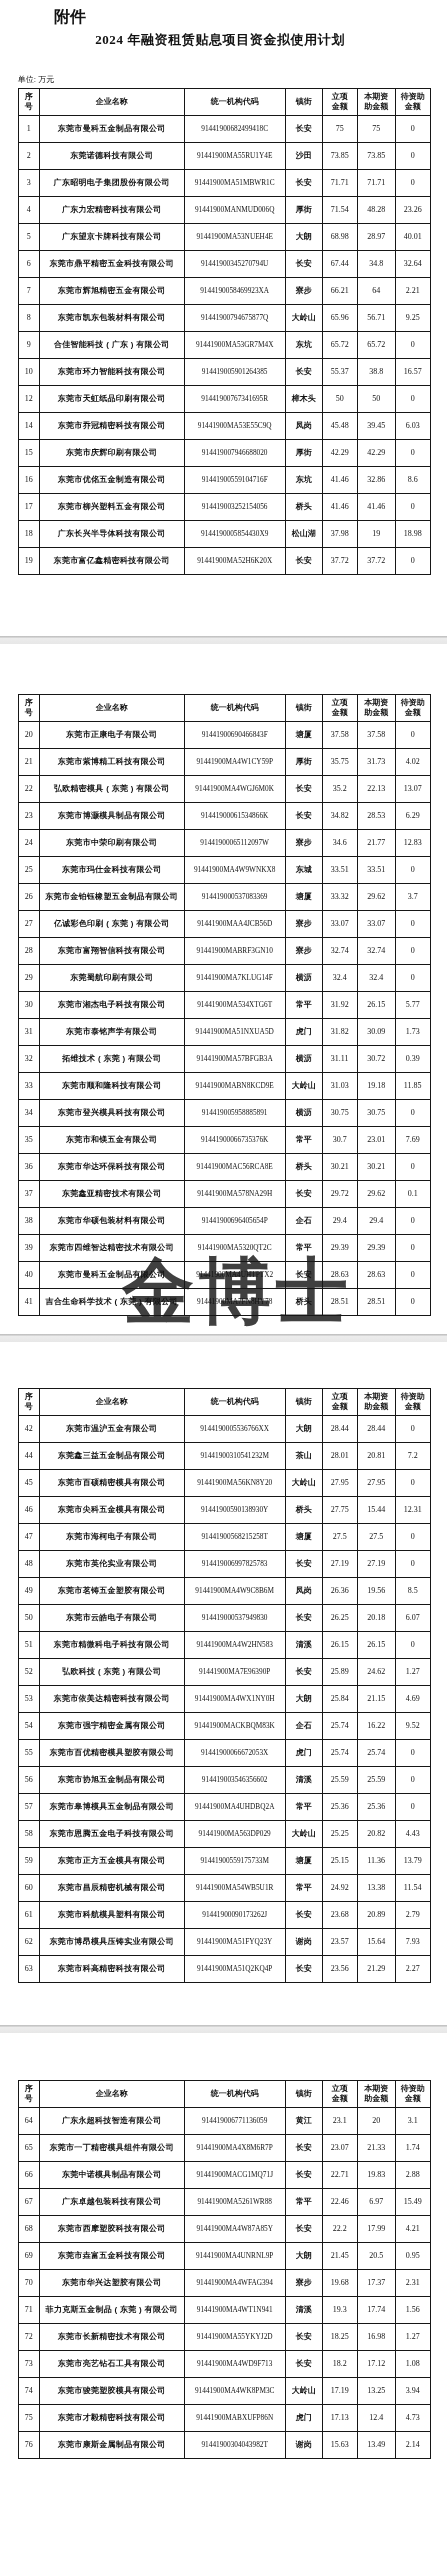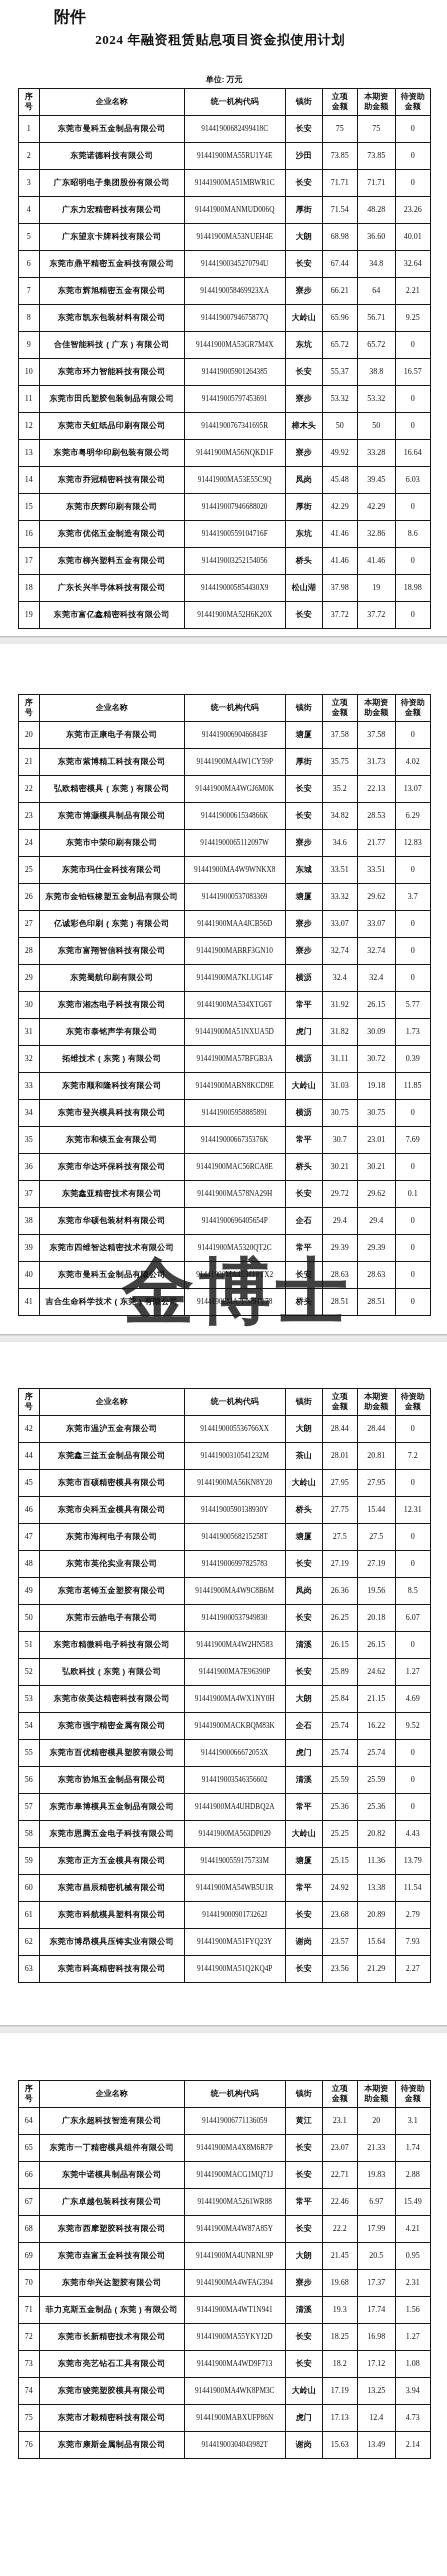--- a/index.html
+++ b/index.html
@@ -17,21 +17,21 @@
     background:linear-gradient(to bottom,#bdbdbd 0,#cdcdcd 1.2px,#ececec 2.4px,#e7e7e7 100%);
   }
   .band.b1{top:636px}
   .band.b2{top:1334px}
   .band.b3{top:2025px}
   .attachment{position:absolute;top:7.3px;left:54px;font-size:16px;font-weight:bold;z-index:2;}
   .doc-title{
     position:absolute;top:30.5px;left:0;width:345px;text-align:right;z-index:2;
     font-size:13px;font-weight:bold;font-family:"Liberation Serif",serif;letter-spacing:0.6px;
   }
-  .unit{position:absolute;top:74px;left:17.7px;width:413px;text-align:center;font-size:8px;font-weight:bold;z-index:2;}
+  .unit{position:absolute;top:74px;left:17.7px;width:413px;text-align:left;font-size:8px;font-weight:normal;z-index:2;}
   table{
     position:absolute;left:17.7px;width:413px;border-collapse:collapse;table-layout:fixed;
     z-index:2;background:transparent;
   }
   #t1{top:88px}
   #t2{top:694px}
   #t3{top:1388px}
   #t4{top:2080px}
   col.w0{width:21px}col.w1{width:145px}col.w2{width:101px}col.w3{width:37px}
   col.w4{width:35px}col.w5{width:38px}col.w6{width:35px}
@@ -118,21 +118,21 @@
         <td class="c4">71.54</td>
         <td class="c5">48.28</td>
         <td class="c6">23.26</td>
       </tr>
       <tr>
         <td class="c0">5</td>
         <td class="c1">广东望京卡牌科技有限公司</td>
         <td class="c2">91441900MA53NUEH4E</td>
         <td class="c3">大朗</td>
         <td class="c4">68.98</td>
-        <td class="c5">36.60</td>
+        <td class="c5">28.97</td>
         <td class="c6">40.01</td>
       </tr>
       <tr>
         <td class="c0">6</td>
         <td class="c1">东莞市鼎平精密五金科技有限公司</td>
         <td class="c2">91441900345270794U</td>
         <td class="c3">长安</td>
         <td class="c4">67.44</td>
         <td class="c5">34.8</td>
         <td class="c6">32.64</td>
@@ -167,45 +167,27 @@
       <tr>
         <td class="c0">10</td>
         <td class="c1">东莞市环力智能科技有限公司</td>
         <td class="c2">914419005901264385</td>
         <td class="c3">长安</td>
         <td class="c4">55.37</td>
         <td class="c5">38.8</td>
         <td class="c6">16.57</td>
       </tr>
       <tr>
-        <td class="c0">11</td>
-        <td class="c1">东莞市田氏塑胶包装制品有限公司</td>
-        <td class="c2">914419005797453691</td>
-        <td class="c3">寮步</td>
-        <td class="c4">53.32</td>
-        <td class="c5">53.32</td>
-        <td class="c6">0</td>
-      </tr>
-      <tr>
         <td class="c0">12</td>
         <td class="c1">东莞市天虹纸品印刷有限公司</td>
         <td class="c2">91441900767341695R</td>
         <td class="c3">樟木头</td>
         <td class="c4">50</td>
         <td class="c5">50</td>
         <td class="c6">0</td>
-      </tr>
-      <tr>
-        <td class="c0">13</td>
-        <td class="c1">东莞市粤明华印刷包装有限公司</td>
-        <td class="c2">91441900MA56NQKD1F</td>
-        <td class="c3">寮步</td>
-        <td class="c4">49.92</td>
-        <td class="c5">33.28</td>
-        <td class="c6">16.64</td>
       </tr>
       <tr>
         <td class="c0">14</td>
         <td class="c1">东莞市乔冠精密科技有限公司</td>
         <td class="c2">91441900MA53E55C9Q</td>
         <td class="c3">凤岗</td>
         <td class="c4">45.48</td>
         <td class="c5">39.45</td>
         <td class="c6">6.03</td>
       </tr>

